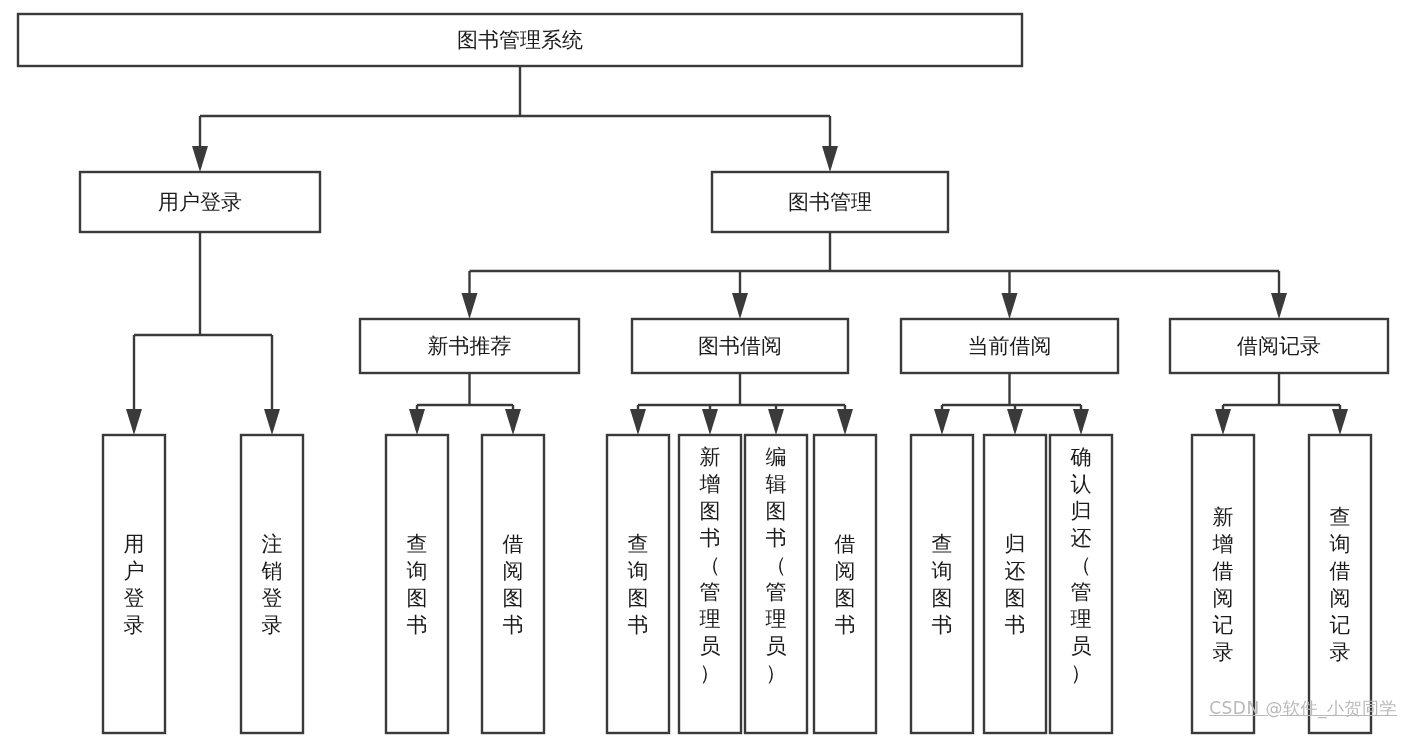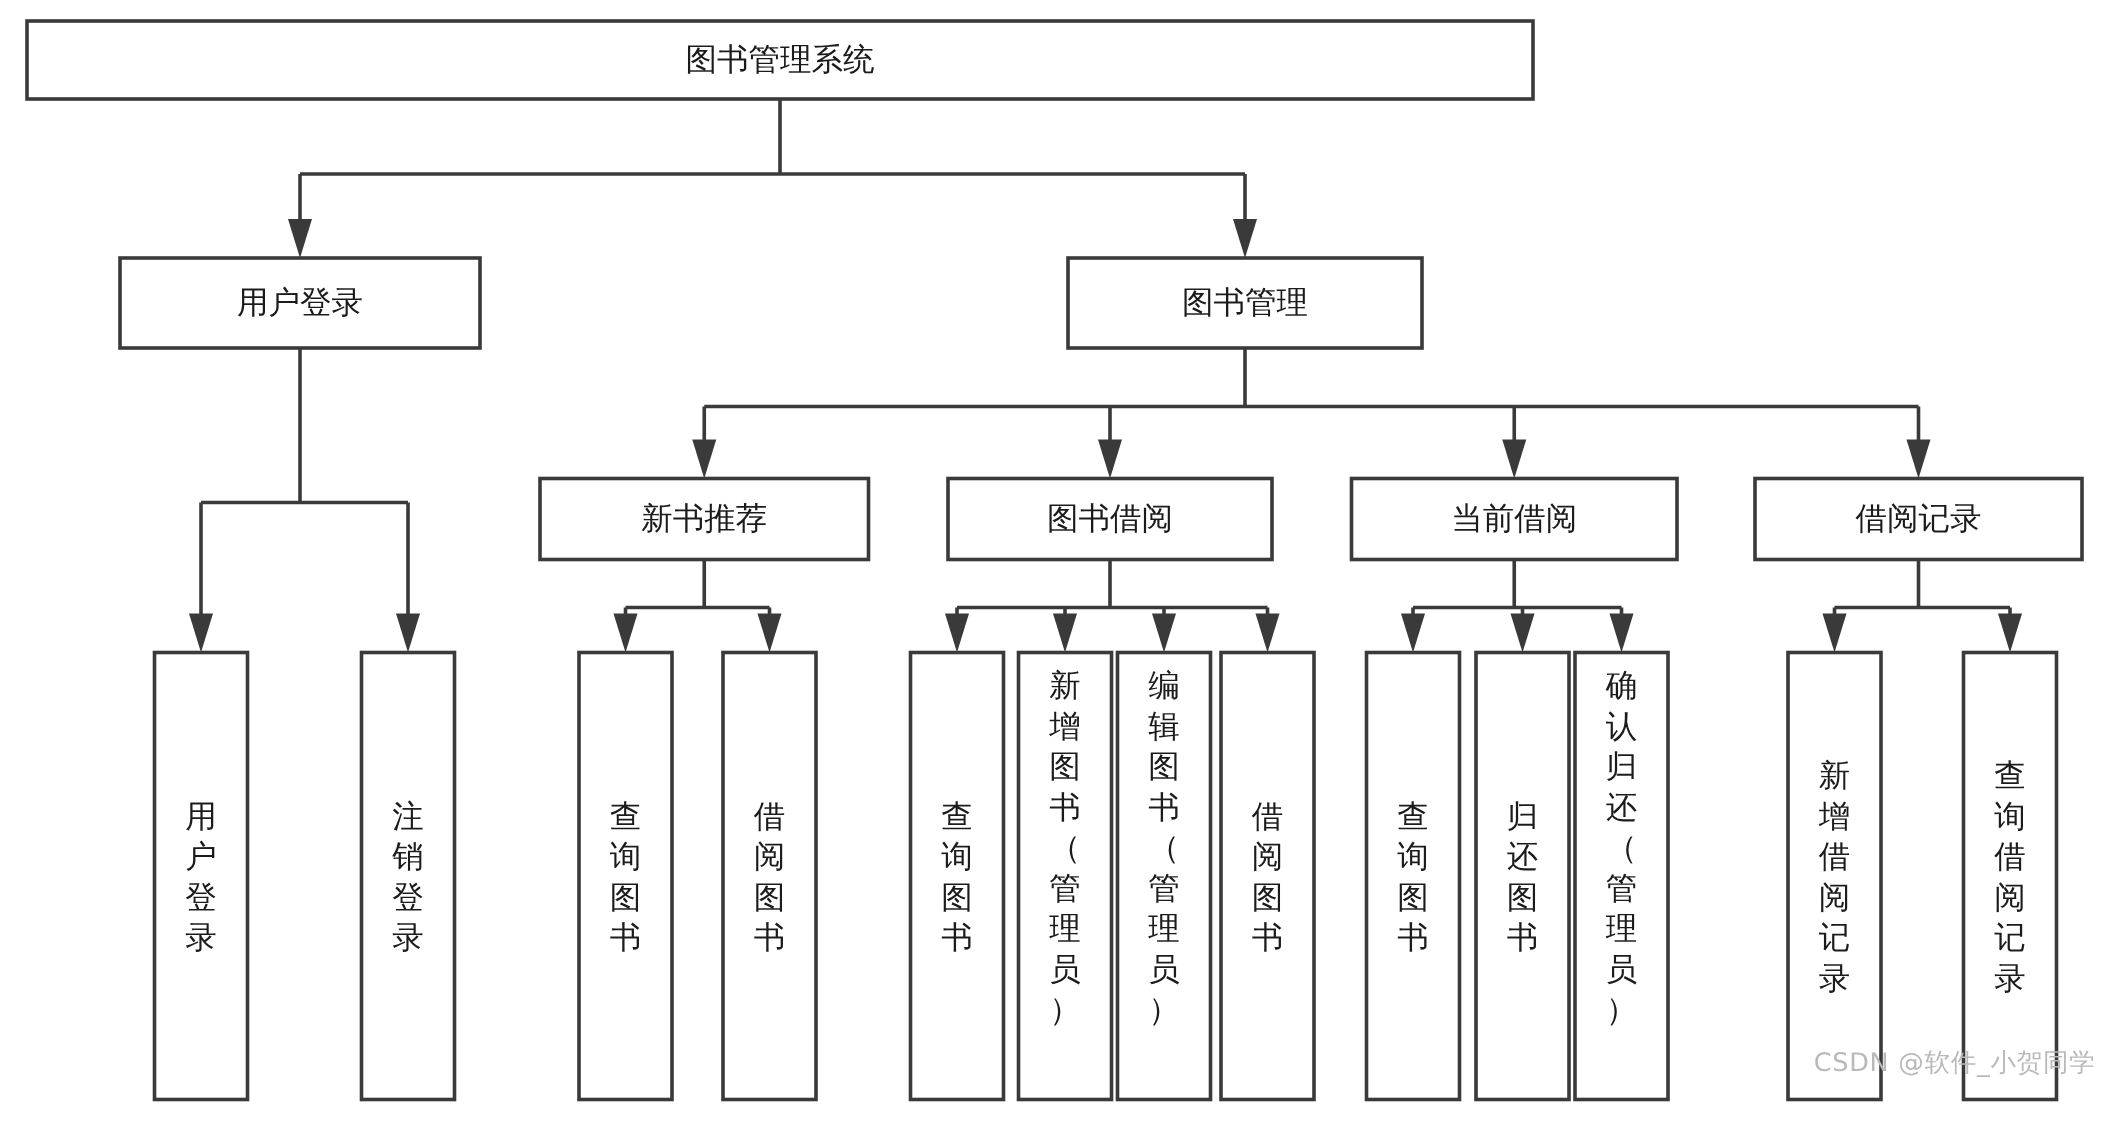--- a/index.html
+++ b/index.html
@@ -58,20 +58,21 @@
   .watermark-text {
     position: absolute;
     right: 8px;
     bottom: 4px;
     font-family: "DejaVu Sans", "Liberation Sans", sans-serif;
     font-size: 17px;
     color: #b9b9b9;
     white-space: nowrap;
     letter-spacing: 0.5px;
     user-select: none;
+    text-decoration: underline;
   }
 </style>
 </head>
 <body>
 
 <div id="diagram-root">
   <svg class="diagram-canvas" viewBox="0 0 1405 747" xmlns="http://www.w3.org/2000/svg">
     <g id="edge-layer">
         <path d="M 520 66 L 520 116" class="connector"></path>
         <path d="M 200 116 L 830 116" class="connector"></path>

